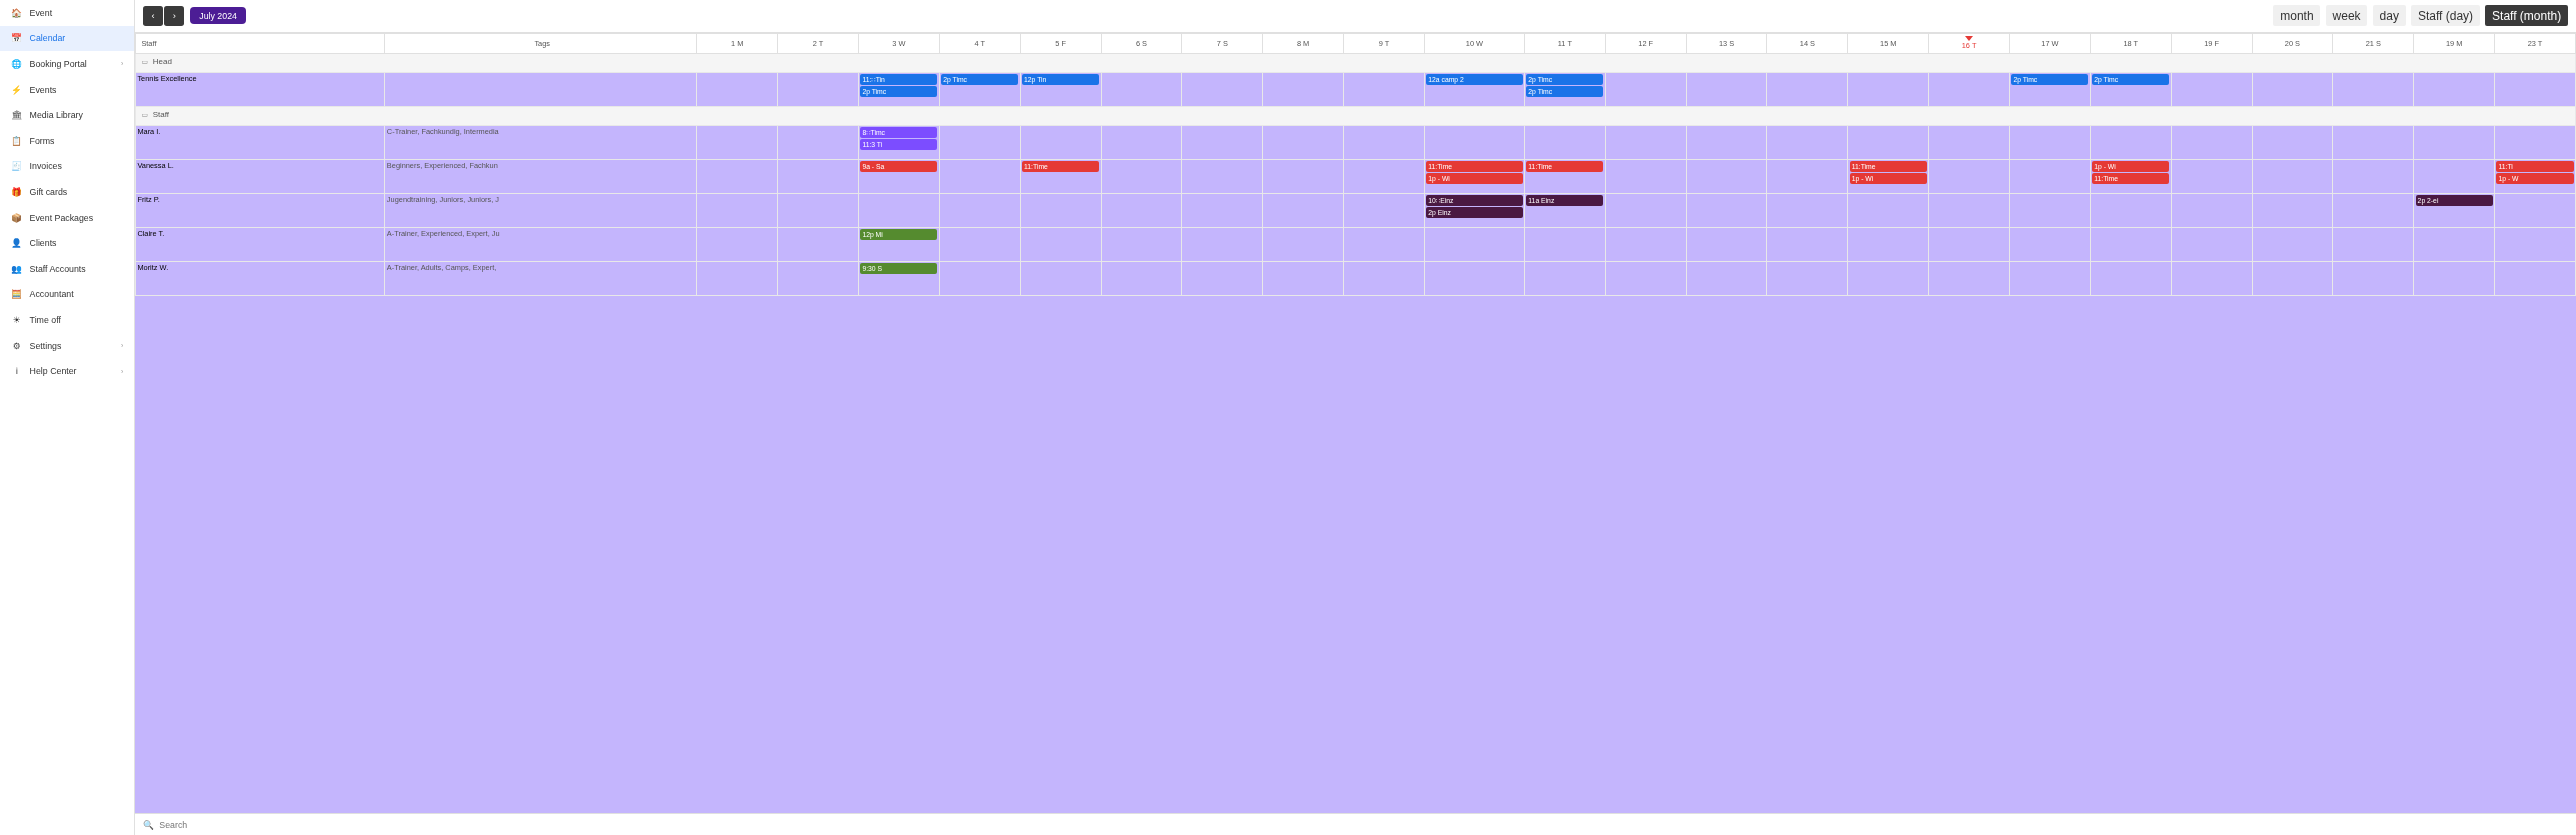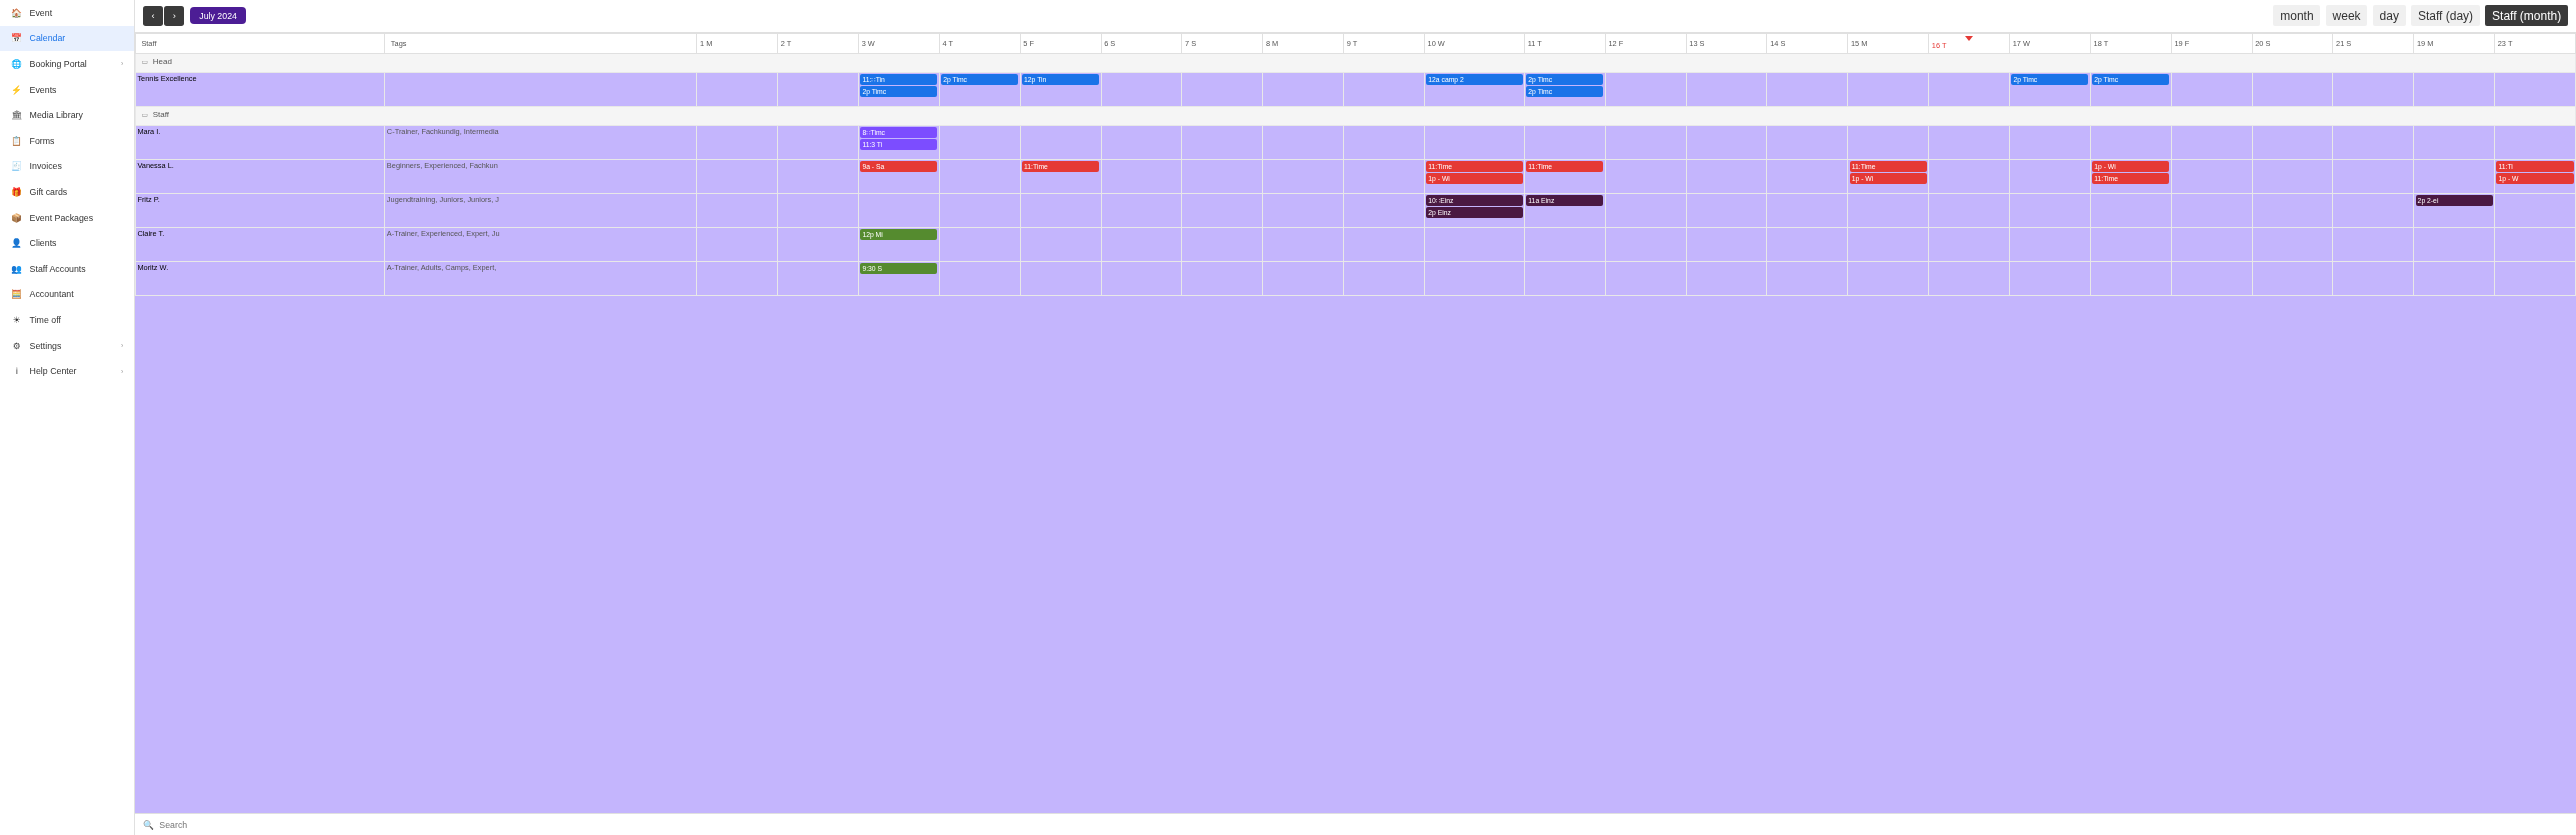--- a/index.html
+++ b/index.html
@@ -87,21 +87,21 @@
     .cal-table {
       width: 100%;
       border-collapse: collapse;
       min-width: 945px;
     }
     .cal-table th {
       border: 0.7px solid #e0e0e0;
       padding: 2.7px 2.7px;
       font-size: 7.4px;
       font-weight: 500;
-      text-align: left;
+      text-align: center;
       background: #fff;
       color: #555;
       white-space: nowrap;
       position: sticky;
       top: 0;
       z-index: 10;
     }
     .col-staff { width: 108px; min-width: 108px; text-align: left !important; padding-left: 5.4px !important; }
     .col-tags { width: 135px; min-width: 135px; text-align: center; padding-left: 5.4px !important; }
     .col-day { width: 35px; min-width: 30px; }

